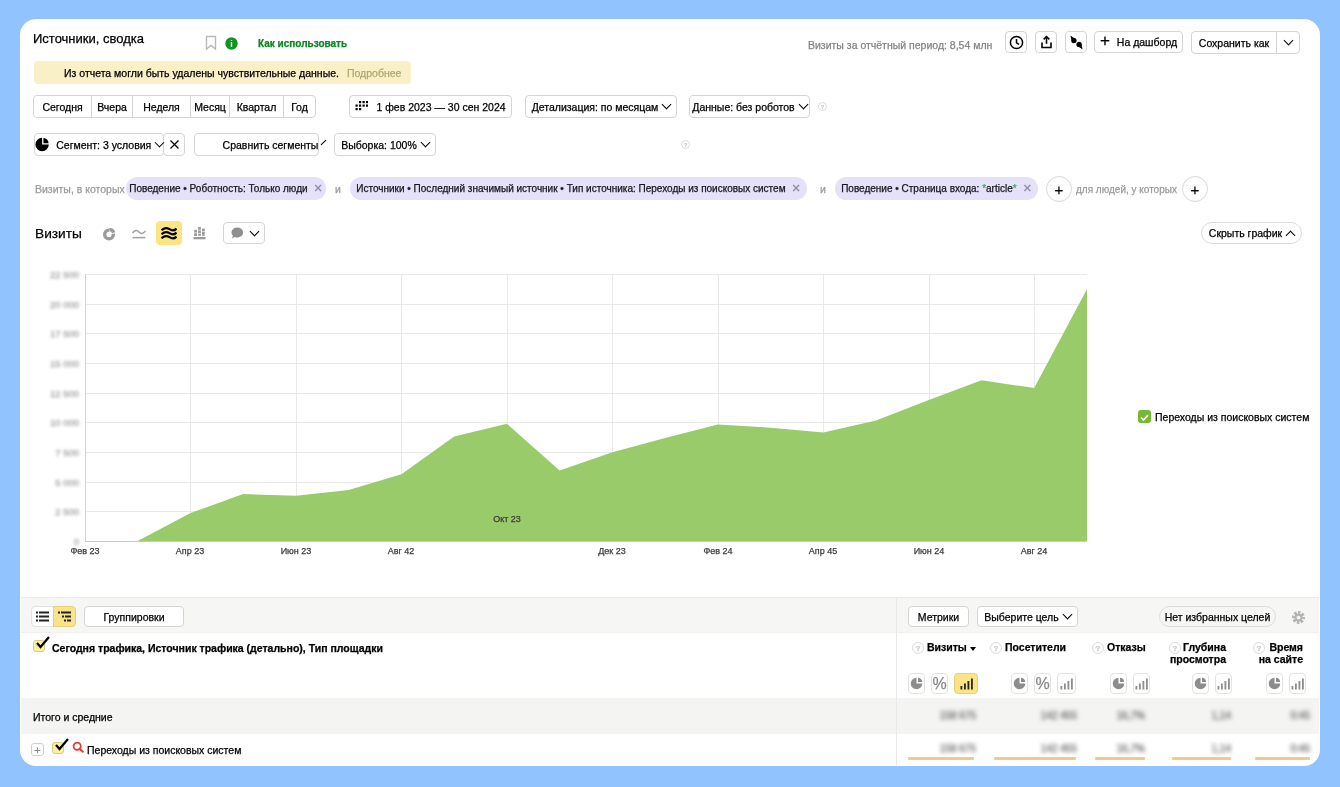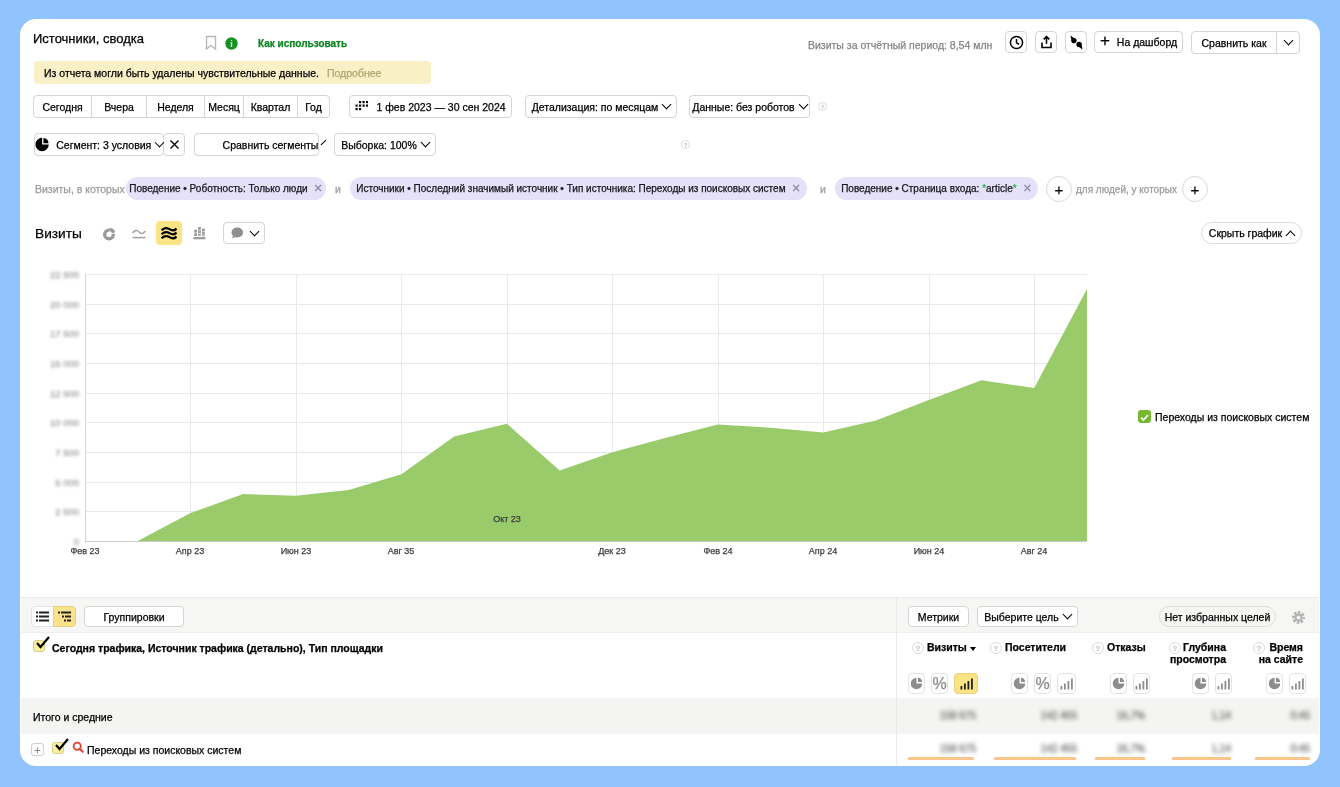--- a/index.html
+++ b/index.html
@@ -55,34 +55,34 @@
         <g fill="#000">
           <circle cx="4.9" cy="5.6" r="2.7"></circle>
           <path d="M1.6 0.6 C1.7 3.2 2.5 5.5 4.1 6.9 L6.2 3.4 C4.5 2.8 3 1.9 1.6 0.6 z"></path>
           <circle cx="10.1" cy="9.4" r="2.7"></circle>
           <path d="M13.4 14.4 C13.3 11.8 12.5 9.5 10.9 8.1 L8.8 11.6 C10.5 12.2 12 13.1 13.4 14.4 z"></path>
         </g>
       </svg>
     </div>
 <div class="a btn" style="left:1094px;top:31px;width:89px;height:22px;"><span style="font-size:17px;margin-right:7px;font-weight:300;position:relative;top:-1px;">+</span>На дашборд</div>
 <div class="a" style="left:1191px;top:31px;display:flex;">
- <div class="btn" style="width:86px;border-radius:4px 0 0 4px;">Сравнить как</div>
+ <div class="btn" style="width:86px;border-radius:4px 0 0 4px;">Сохранить как</div>
  <div class="btn" style="width:24px;border-radius:0 4px 4px 0;margin-left:-1px;">
         <span class="chev" style="margin-left:0;"></span>
       </div>
 </div>
 
-<div class="a" style="left:34px;top:61px;width:397px;height:23px;background:#faf0c8;border-radius:4px;display:flex;align-items:center;font-size:10.5px;color:#000;white-space:nowrap;">
+<div class="a" style="left:34px;top:61px;width:357px;height:23px;background:#faf0c8;border-radius:4px;display:flex;align-items:center;font-size:10.5px;color:#000;white-space:nowrap;padding-left:20px;">
       <span style="margin-left:10px;">Из отчета могли быть удалены чувствительные данные.</span>
       <span style="margin-left:8px;color:#b1a670;">Подробнее</span>
     </div>
 
 <div class="a" style="left:33px;top:95px;display:flex;">
  <div class="btn" style="width:59px;border-radius:4px 0 0 4px;">Сегодня</div>
- <div class="btn" style="width:56px;margin-left:-1px;border-radius:0;">Вчера</div>
+ <div class="btn" style="width:42px;margin-left:-1px;border-radius:0;">Вчера</div>
  <div class="btn" style="width:59px;margin-left:-1px;border-radius:0;">Неделя</div>
  <div class="btn" style="width:40px;margin-left:-1px;border-radius:0;">Месяц</div>
  <div class="btn" style="width:55px;margin-left:-1px;border-radius:0;">Квартал</div>
  <div class="btn" style="width:33px;margin-left:-1px;border-radius:0 4px 4px 0;">Год</div>
 </div>
 <div class="a btn" style="left:349px;top:95px;width:163px;">
  <svg width="13" height="13" viewBox="0 0 13 13" style="margin-right:8px;">
         <g fill="#000">
           <rect x="4" y="1" width="2.2" height="2.2"></rect>
           <rect x="7.5" y="1" width="2.2" height="2.2"></rect>
@@ -201,25 +201,25 @@
 <div class="a ylab" style="left:33px;top:506px;">2 500</div>
 <div class="a ylab" style="left:33px;top:536px;">0</div>
 
 <svg class="a" style="left:85px;top:270px;" width="1002" height="271" viewBox="0 0 1002 271">
       <polygon points="0,271 52.7,271 105.5,243.1 158.2,224.1 211,225.7 263.7,220.1 316.4,204.3 369.2,166.4 421.9,153.7 474.6,200.4 527.4,182.2 580.1,167.9 632.8,154.5 685.6,157.7 738.3,162.4 791,150.5 843.8,130 896.5,110.2 949.2,118.1 1002,19 1002,271" fill="#99cb6b"></polygon>
     </svg>
 
 <div class="a xlab" style="left:55px;top:546px;">Фев 23</div>
 <div class="a xlab" style="left:160px;top:546px;">Апр 23</div>
 <div class="a xlab" style="left:266px;top:546px;">Июн 23</div>
-<div class="a xlab" style="left:371px;top:546px;">Авг 35</div>
+<div class="a xlab" style="left:371px;top:546px;">Авг 42</div>
 <div class="a xlab" style="left:477px;top:514px;">Окт 23</div>
 <div class="a xlab" style="left:582px;top:546px;">Дек 23</div>
 <div class="a xlab" style="left:688px;top:546px;">Фев 24</div>
-<div class="a xlab" style="left:793px;top:546px;">Апр 24</div>
+<div class="a xlab" style="left:793px;top:546px;">Апр 45</div>
 <div class="a xlab" style="left:899px;top:546px;">Июн 24</div>
 <div class="a xlab" style="left:1004px;top:546px;">Авг 24</div>
 
 <div class="a" style="left:1138px;top:410px;width:13px;height:13px;background:#76b831;border-radius:3px;"><svg width="13" height="13" viewBox="0 0 13 13">
         <path d="M3 6.5 l2.4 2.6 4.6 -5" fill="none" stroke="#fff" stroke-width="1.7"></path>
       </svg></div>
 <div class="a" style="left:1155px;top:411px;font-size:10.5px;color:#000;">Переходы из поисковых систем</div>
 
 <div class="a" style="left:21px;top:597px;width:1298px;height:36px;background:#f6f6f4;border-top:1px solid #eaeaea;border-bottom:1px solid #efefed;box-sizing:border-box;"></div>
 <div class="a" style="left:896px;top:597px;width:1px;height:168px;background:#e9e9e9;"></div>

